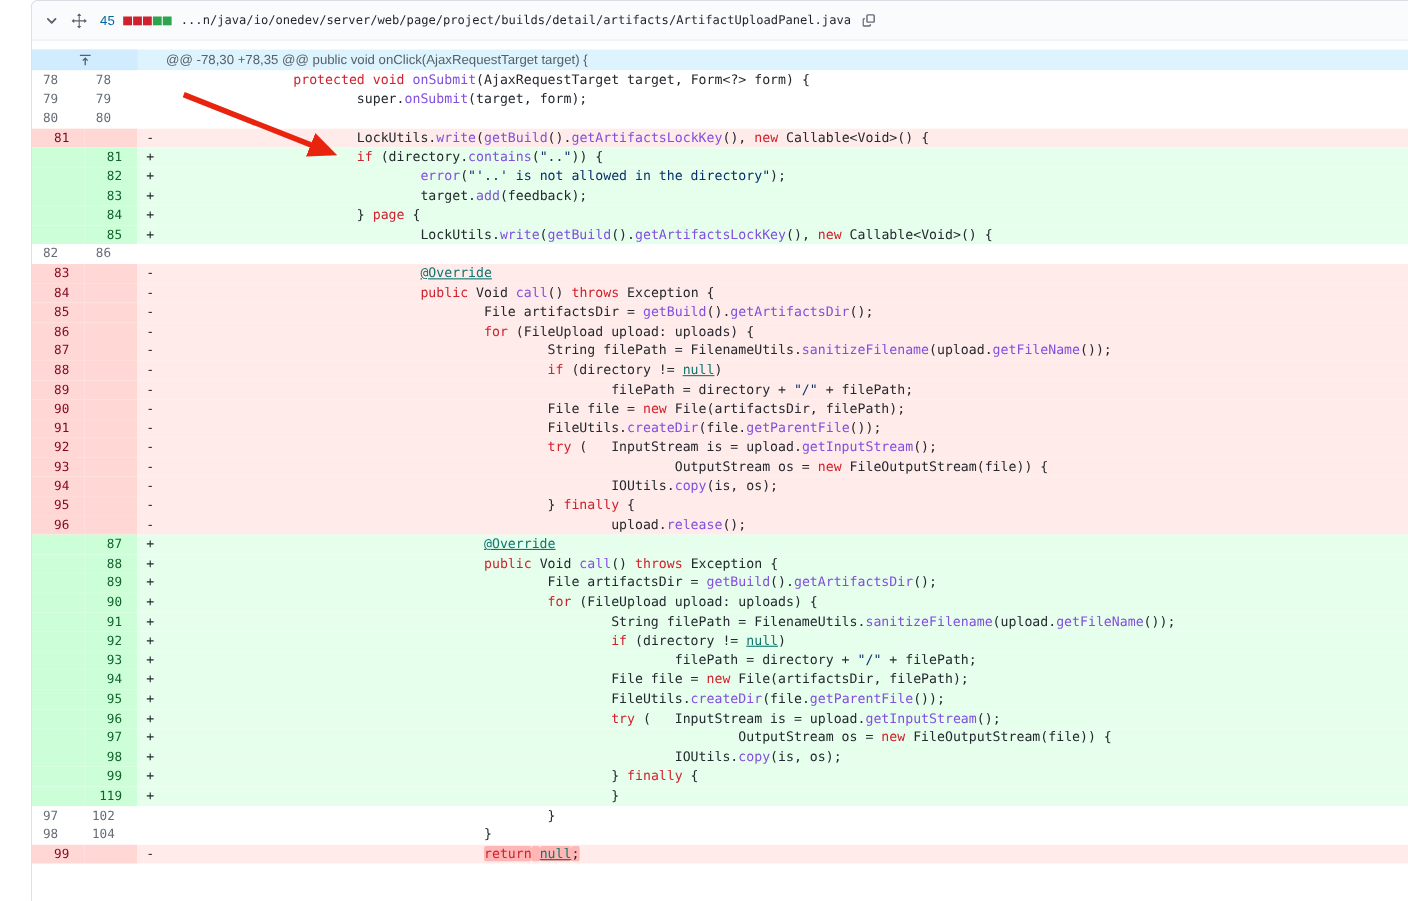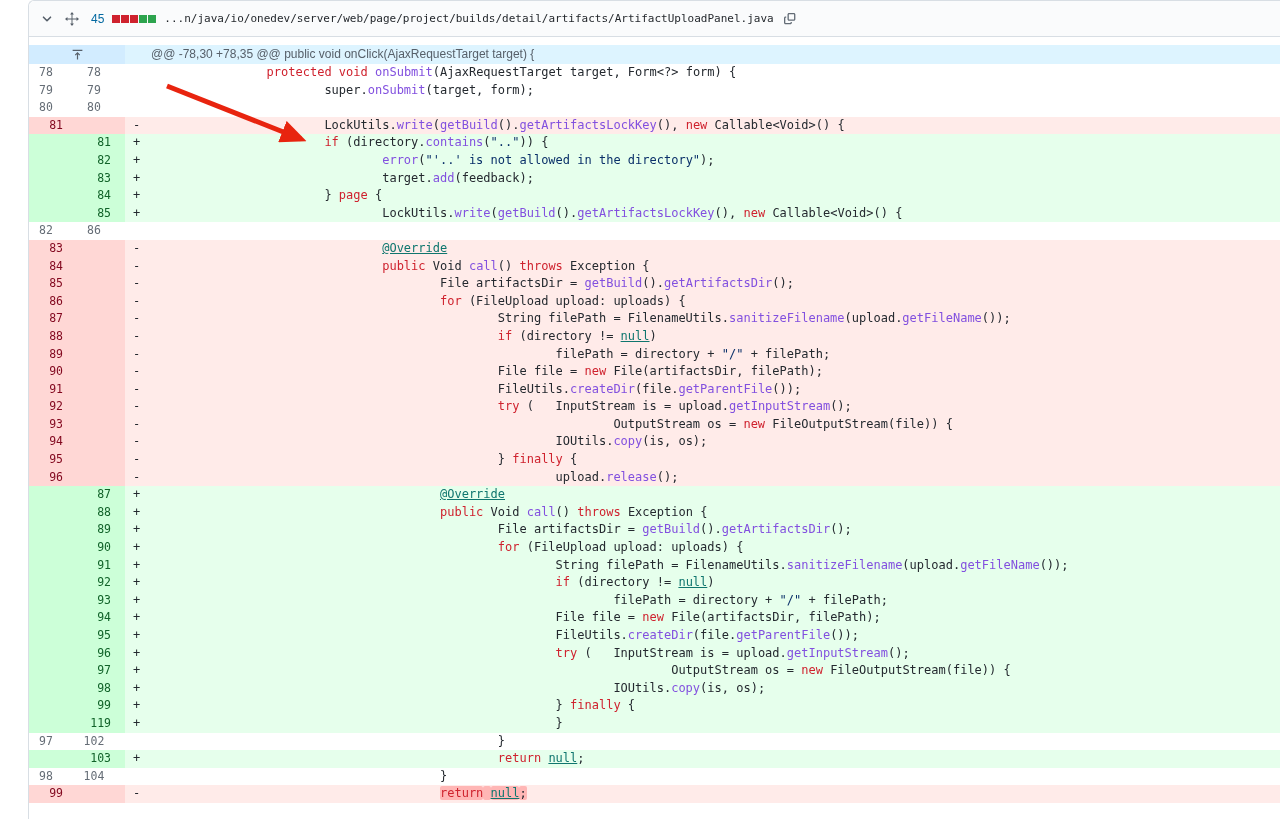--- a/index.html
+++ b/index.html
@@ -292,25 +292,20 @@
         <div class="row add">
           <div class="num old"></div>
           <div class="num new">119</div>
           <div class="code"><span class="marker">+</span><span><span class="sp">                                                        </span><span class="sp">}</span></span></div>
         </div>
         <div class="row ctx">
           <div class="num old">97</div>
           <div class="num new">102</div>
           <div class="code"><span class="marker"></span><span><span class="sp">                                                </span><span class="sp">}</span></span></div>
         </div>
-        <div class="row add">
-          <div class="num old"></div>
-          <div class="num new">103</div>
-          <div class="code"><span class="marker">+</span><span><span class="sp">                                                </span><span class="sk">return</span><span class="sp"> </span><span class="sc">null</span><span class="sp">;</span></span></div>
-        </div>
         <div class="row ctx">
           <div class="num old">98</div>
           <div class="num new">104</div>
           <div class="code"><span class="marker"></span><span><span class="sp">                                        </span><span class="sp">}</span></span></div>
         </div>
         <div class="row del">
           <div class="num old">99</div>
           <div class="num new"></div>
           <div class="code"><span class="marker">-</span><span><span class="sp">                                        </span><span class="sk hl">return</span><span class="sp hl"> </span><span class="sc hl">null</span><span class="sp hl">;</span></span></div>
         </div>

